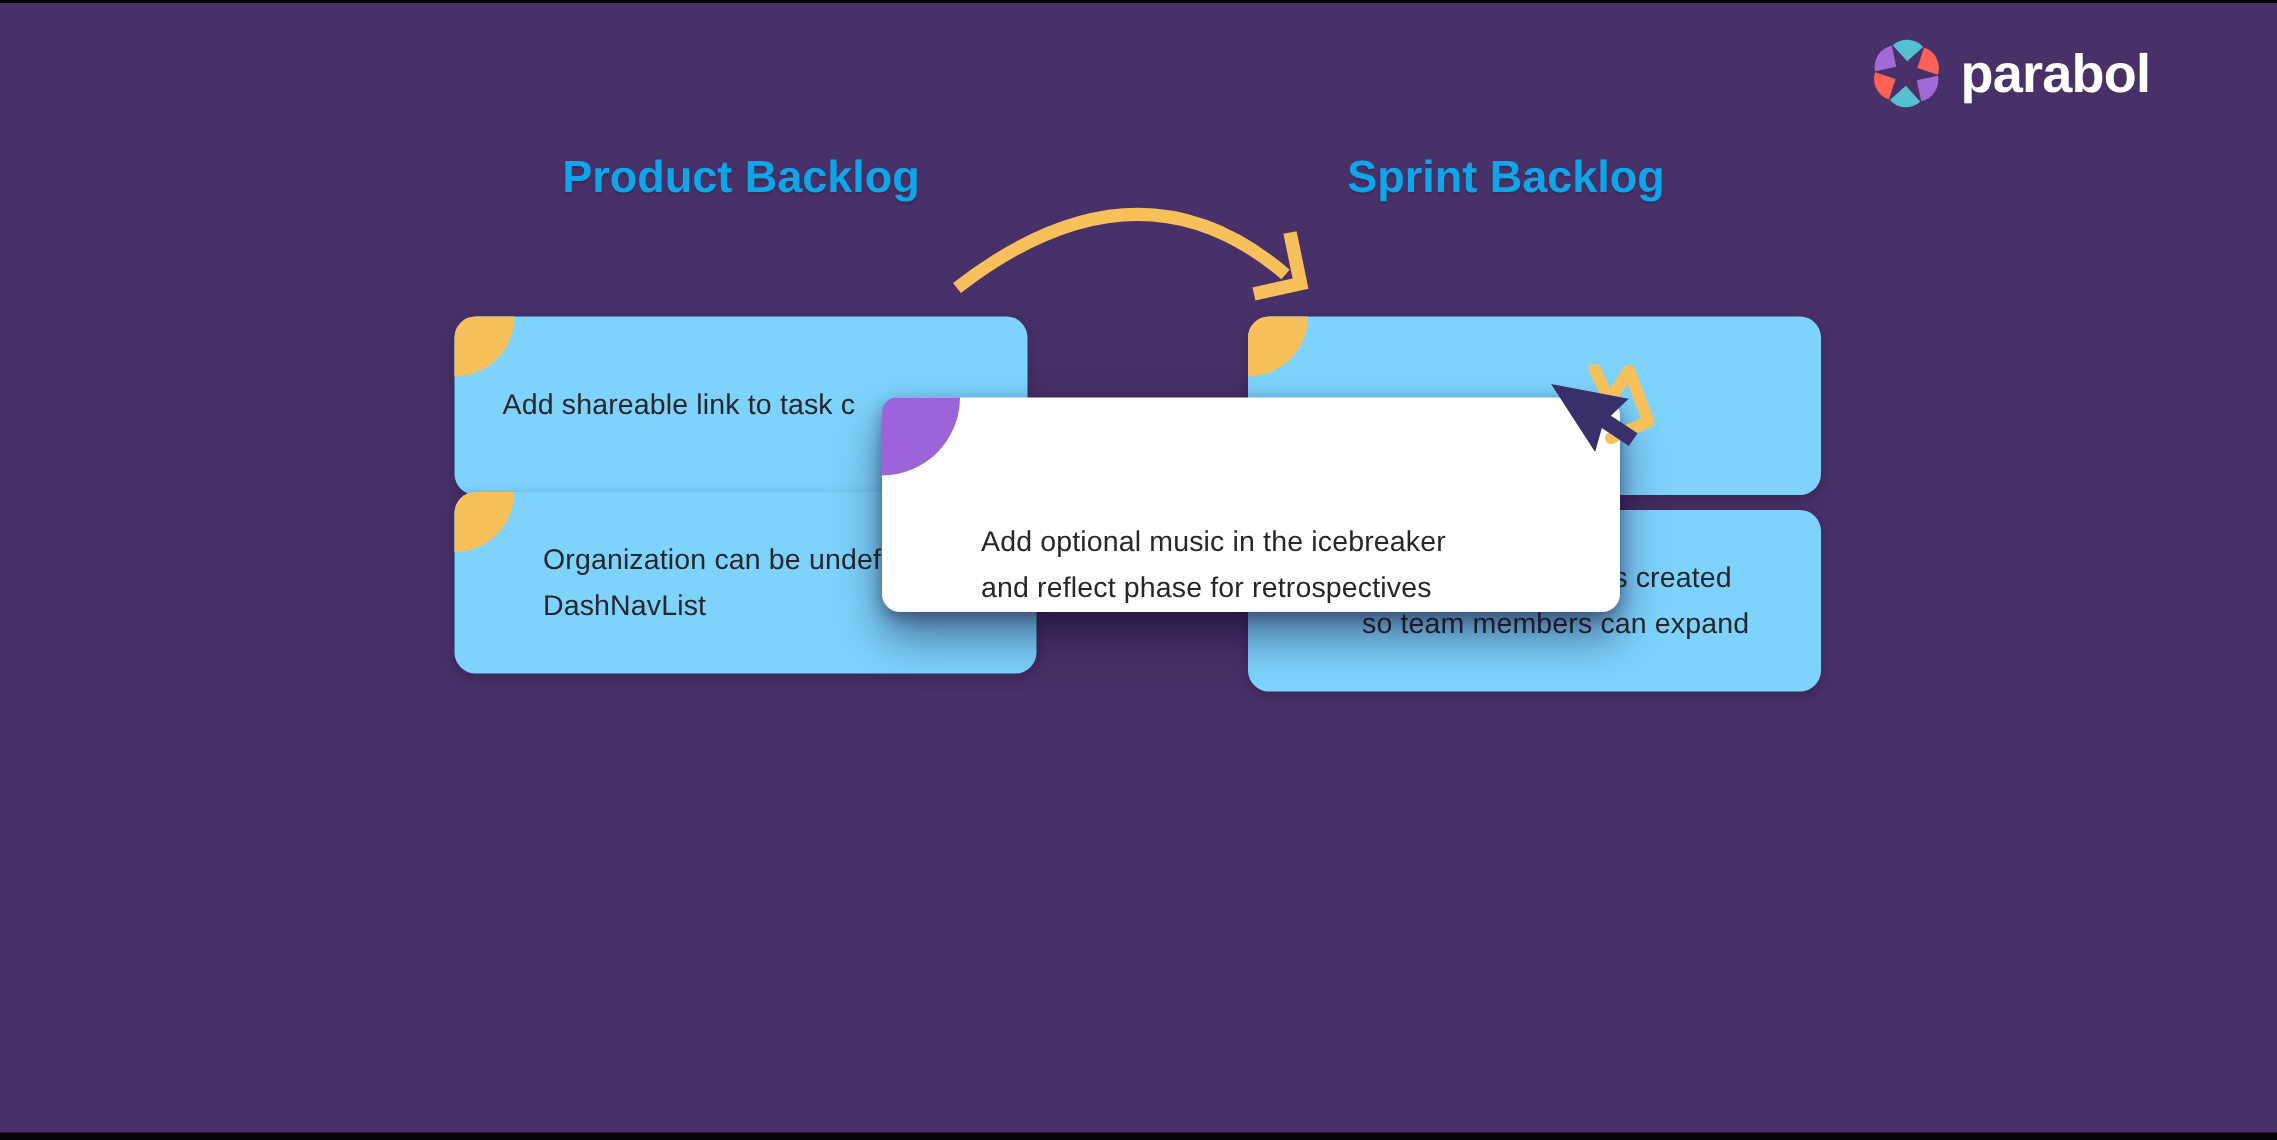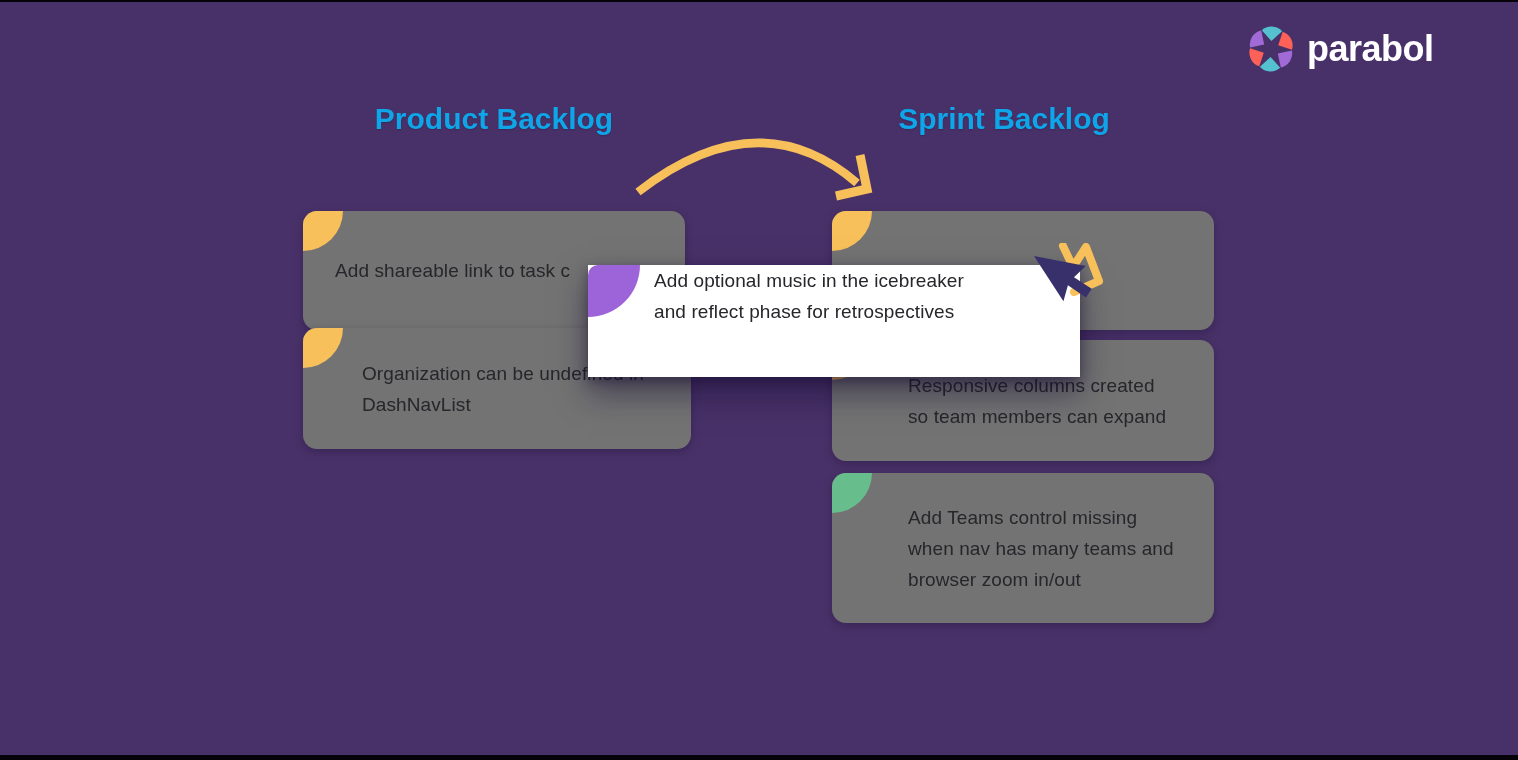--- a/index.html
+++ b/index.html
@@ -25,21 +25,21 @@
     text-align:center;line-height:38px;
     text-shadow:0 1px 2px rgba(0,0,0,.2);
     z-index:2;
   }
   .col-title.left{left:303px;width:382px;}
   .col-title.right{left:813px;width:382px;}
 
   
   .card{
     position:absolute;
-    background:#737373;
+    background:#7dd3fc;
     border-radius:14px;
     box-shadow:0 3px 9px rgba(18,8,40,.28);
     display:flex;align-items:center;
     z-index:1;
   }
   .petal{
     position:absolute;top:0;left:0;
     width:40px;height:40px;
     border-radius:14px 0 100% 0;
   }
@@ -51,24 +51,24 @@
     color:#26262b;
     font-size:19px;line-height:31px;
     letter-spacing:.1px;
     white-space:pre-line;
   }
   .col-left-card .card-text{padding:0 20px 0 32px;}
   .col-right-card .card-text{padding:0 20px 0 76px;}
 
   
   .dragged{
-    position:absolute;left:588px;top:265px;width:492px;height:112px;
-    background:#ffffff;border-radius:0;
+    position:absolute;left:588px;top:265px;width:492px;height:143px;
+    background:#ffffff;border-radius:12px;
     box-shadow:0 16px 30px rgba(20,10,45,.5),0 4px 10px rgba(20,10,45,.35);
-    display:flex;align-items:flex-start;
+    display:flex;align-items:flex-end;
     z-index:5;
   }
   .dragged .petal{width:52px;height:52px;border-radius:10px 0 100% 0;}
   .dragged .card-text{padding-left:66px;}
 
   .arrow-svg{position:absolute;left:618px;top:128px;z-index:2;}
   .cursor-svg{position:absolute;left:1020px;top:243px;z-index:9;}
 </style>
 </head>
 <body>
@@ -111,26 +111,20 @@
 
   <div class="card col-right-card" style="left:832px;top:211px;width:382px;height:119px;">
     <span class="petal yellow"></span>
     <p class="card-text"></p>
   </div>
   <div class="card col-right-card" style="left:832px;top:340px;width:382px;height:121px;">
     <span class="petal yellow"></span>
     <p class="card-text">Responsive columns created
 so team members can expand</p>
   </div>
-  <div class="card col-right-card" style="left:832px;top:473px;width:382px;height:150px;">
-    <span class="petal green"></span>
-    <p class="card-text">Add Teams control missing
-when nav has many teams and
-browser zoom in/out</p>
-  </div>
 
   <div class="dragged">
     <span class="petal purple"></span>
     <p class="card-text">Add optional music in the icebreaker
 and reflect phase for retrospectives</p>
   </div>
 
   <svg class="cursor-svg" width="110" height="90" viewBox="0 0 110 90">
     <g>
       <polyline points="43,3 53,24 66,4 79,38 54,49" fill="none" stroke="#f8c05a" stroke-width="8" stroke-linecap="round" stroke-linejoin="round"></polyline>

